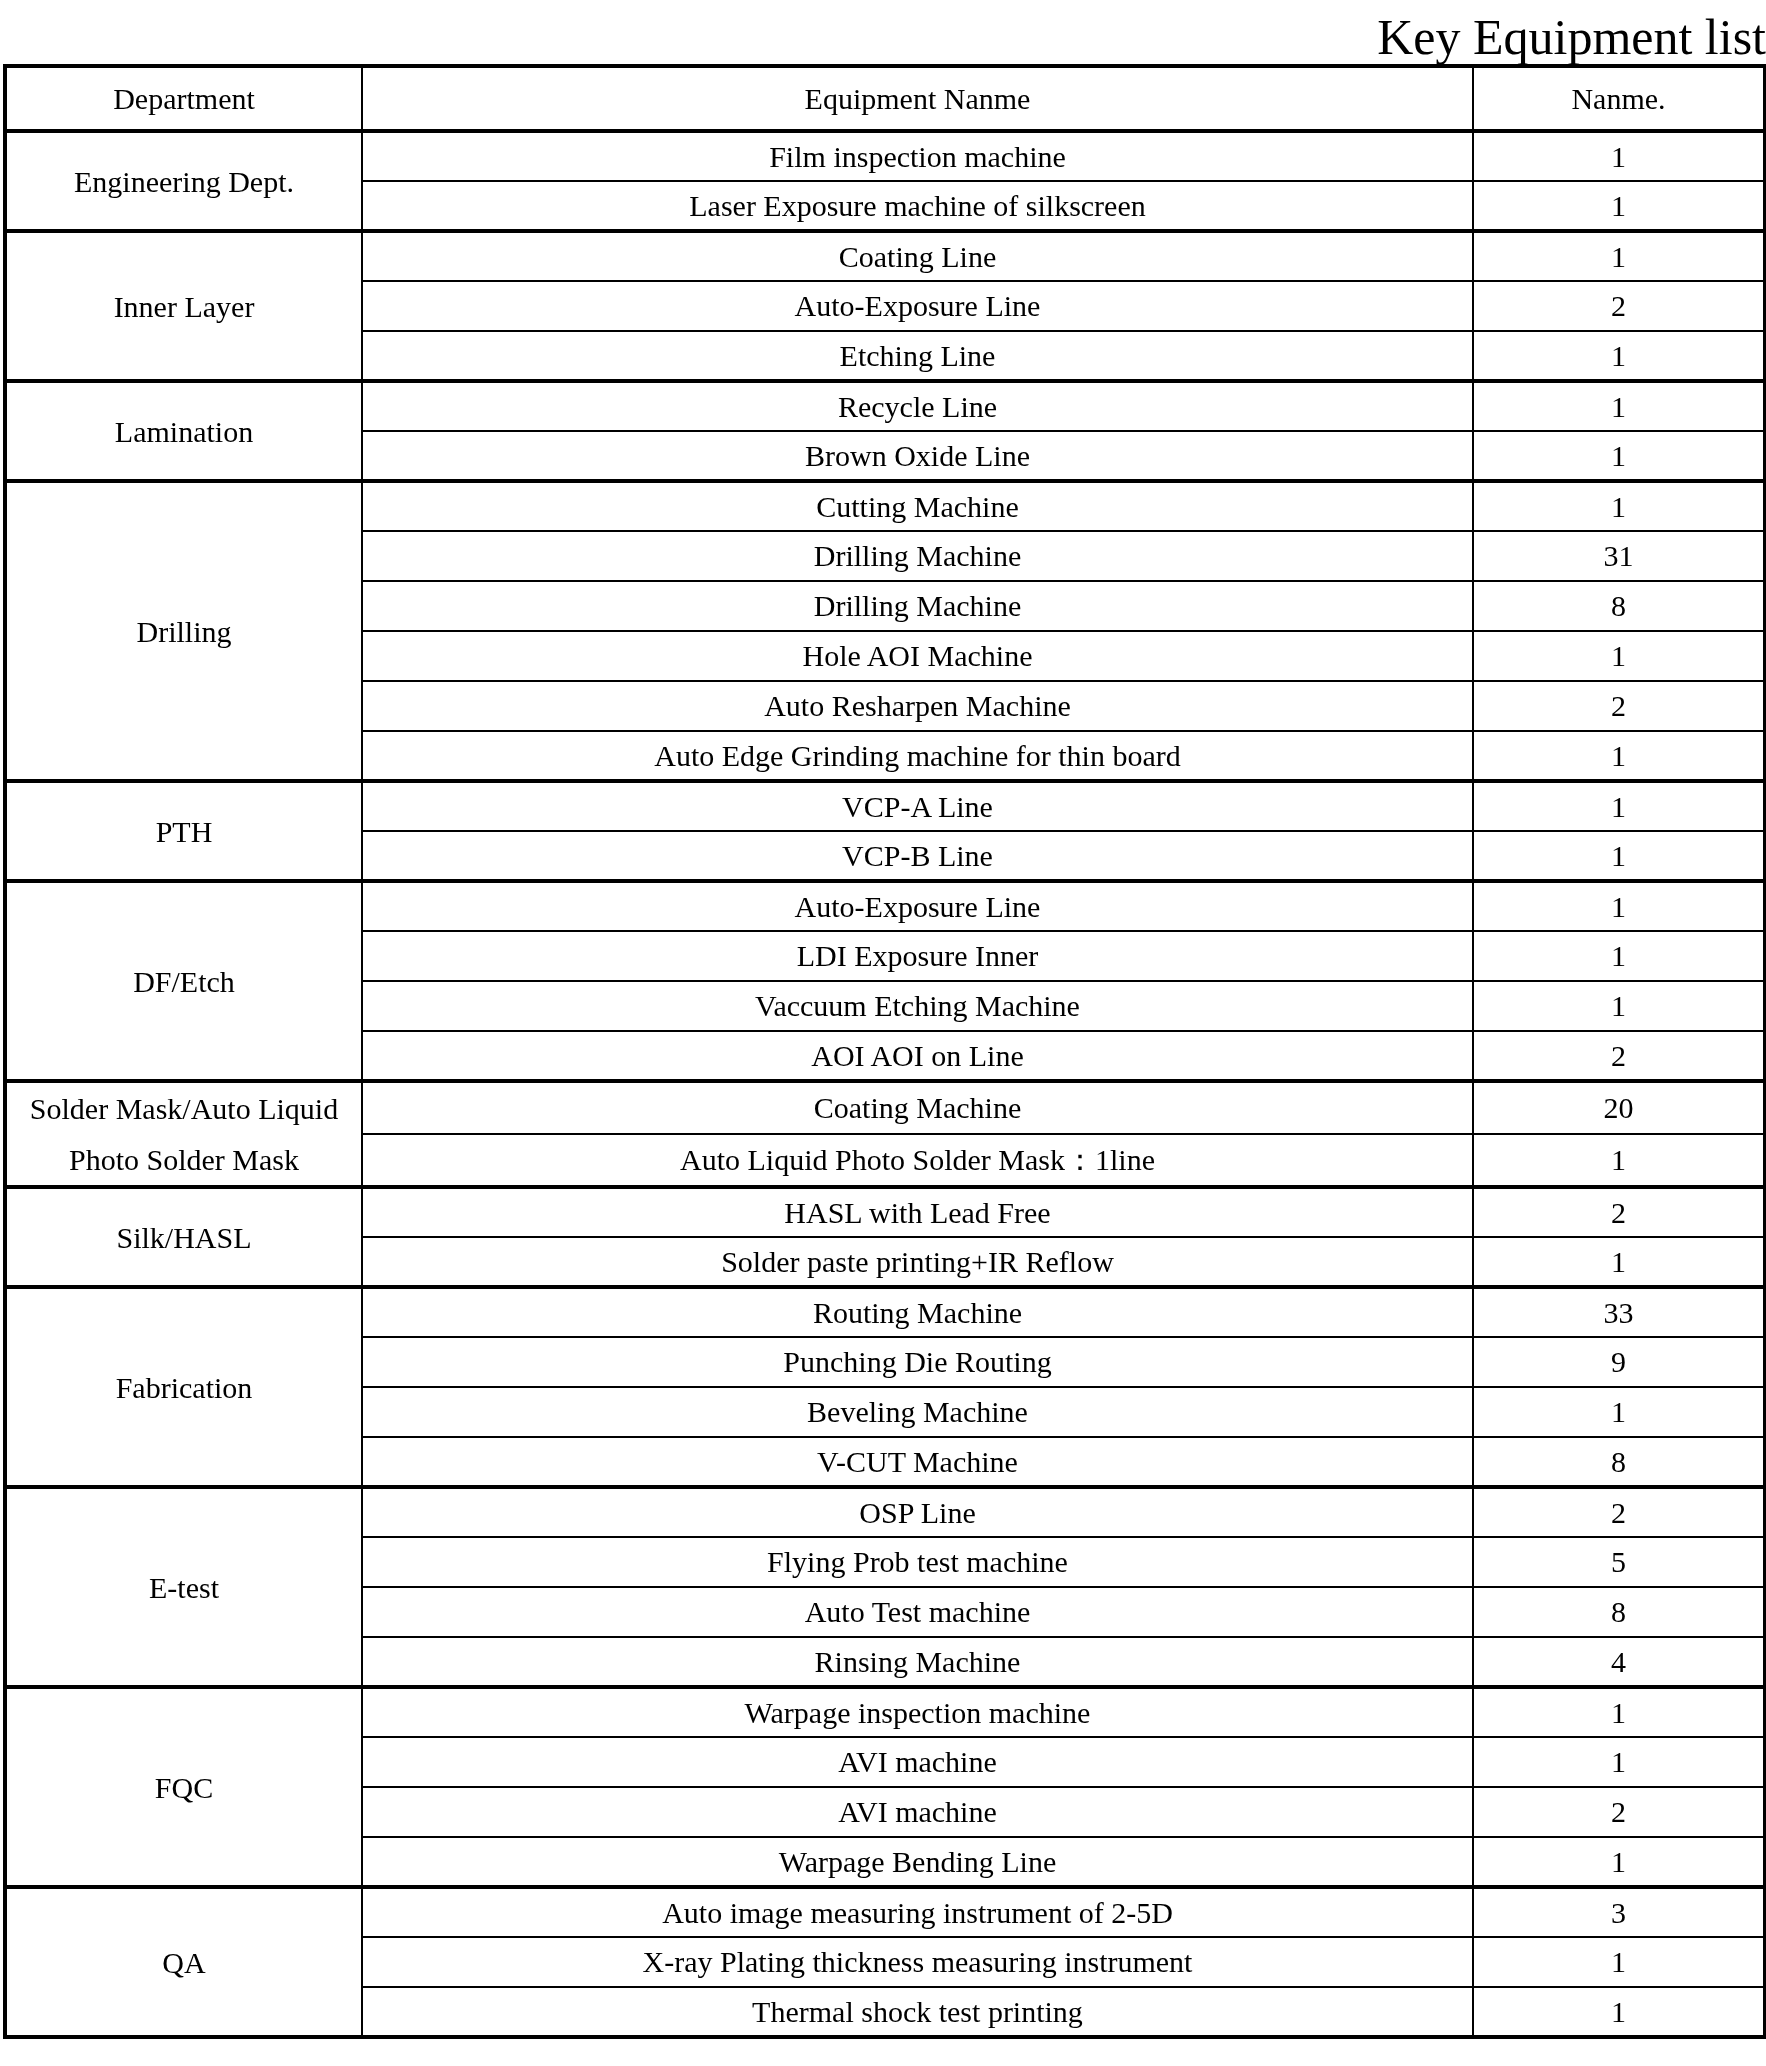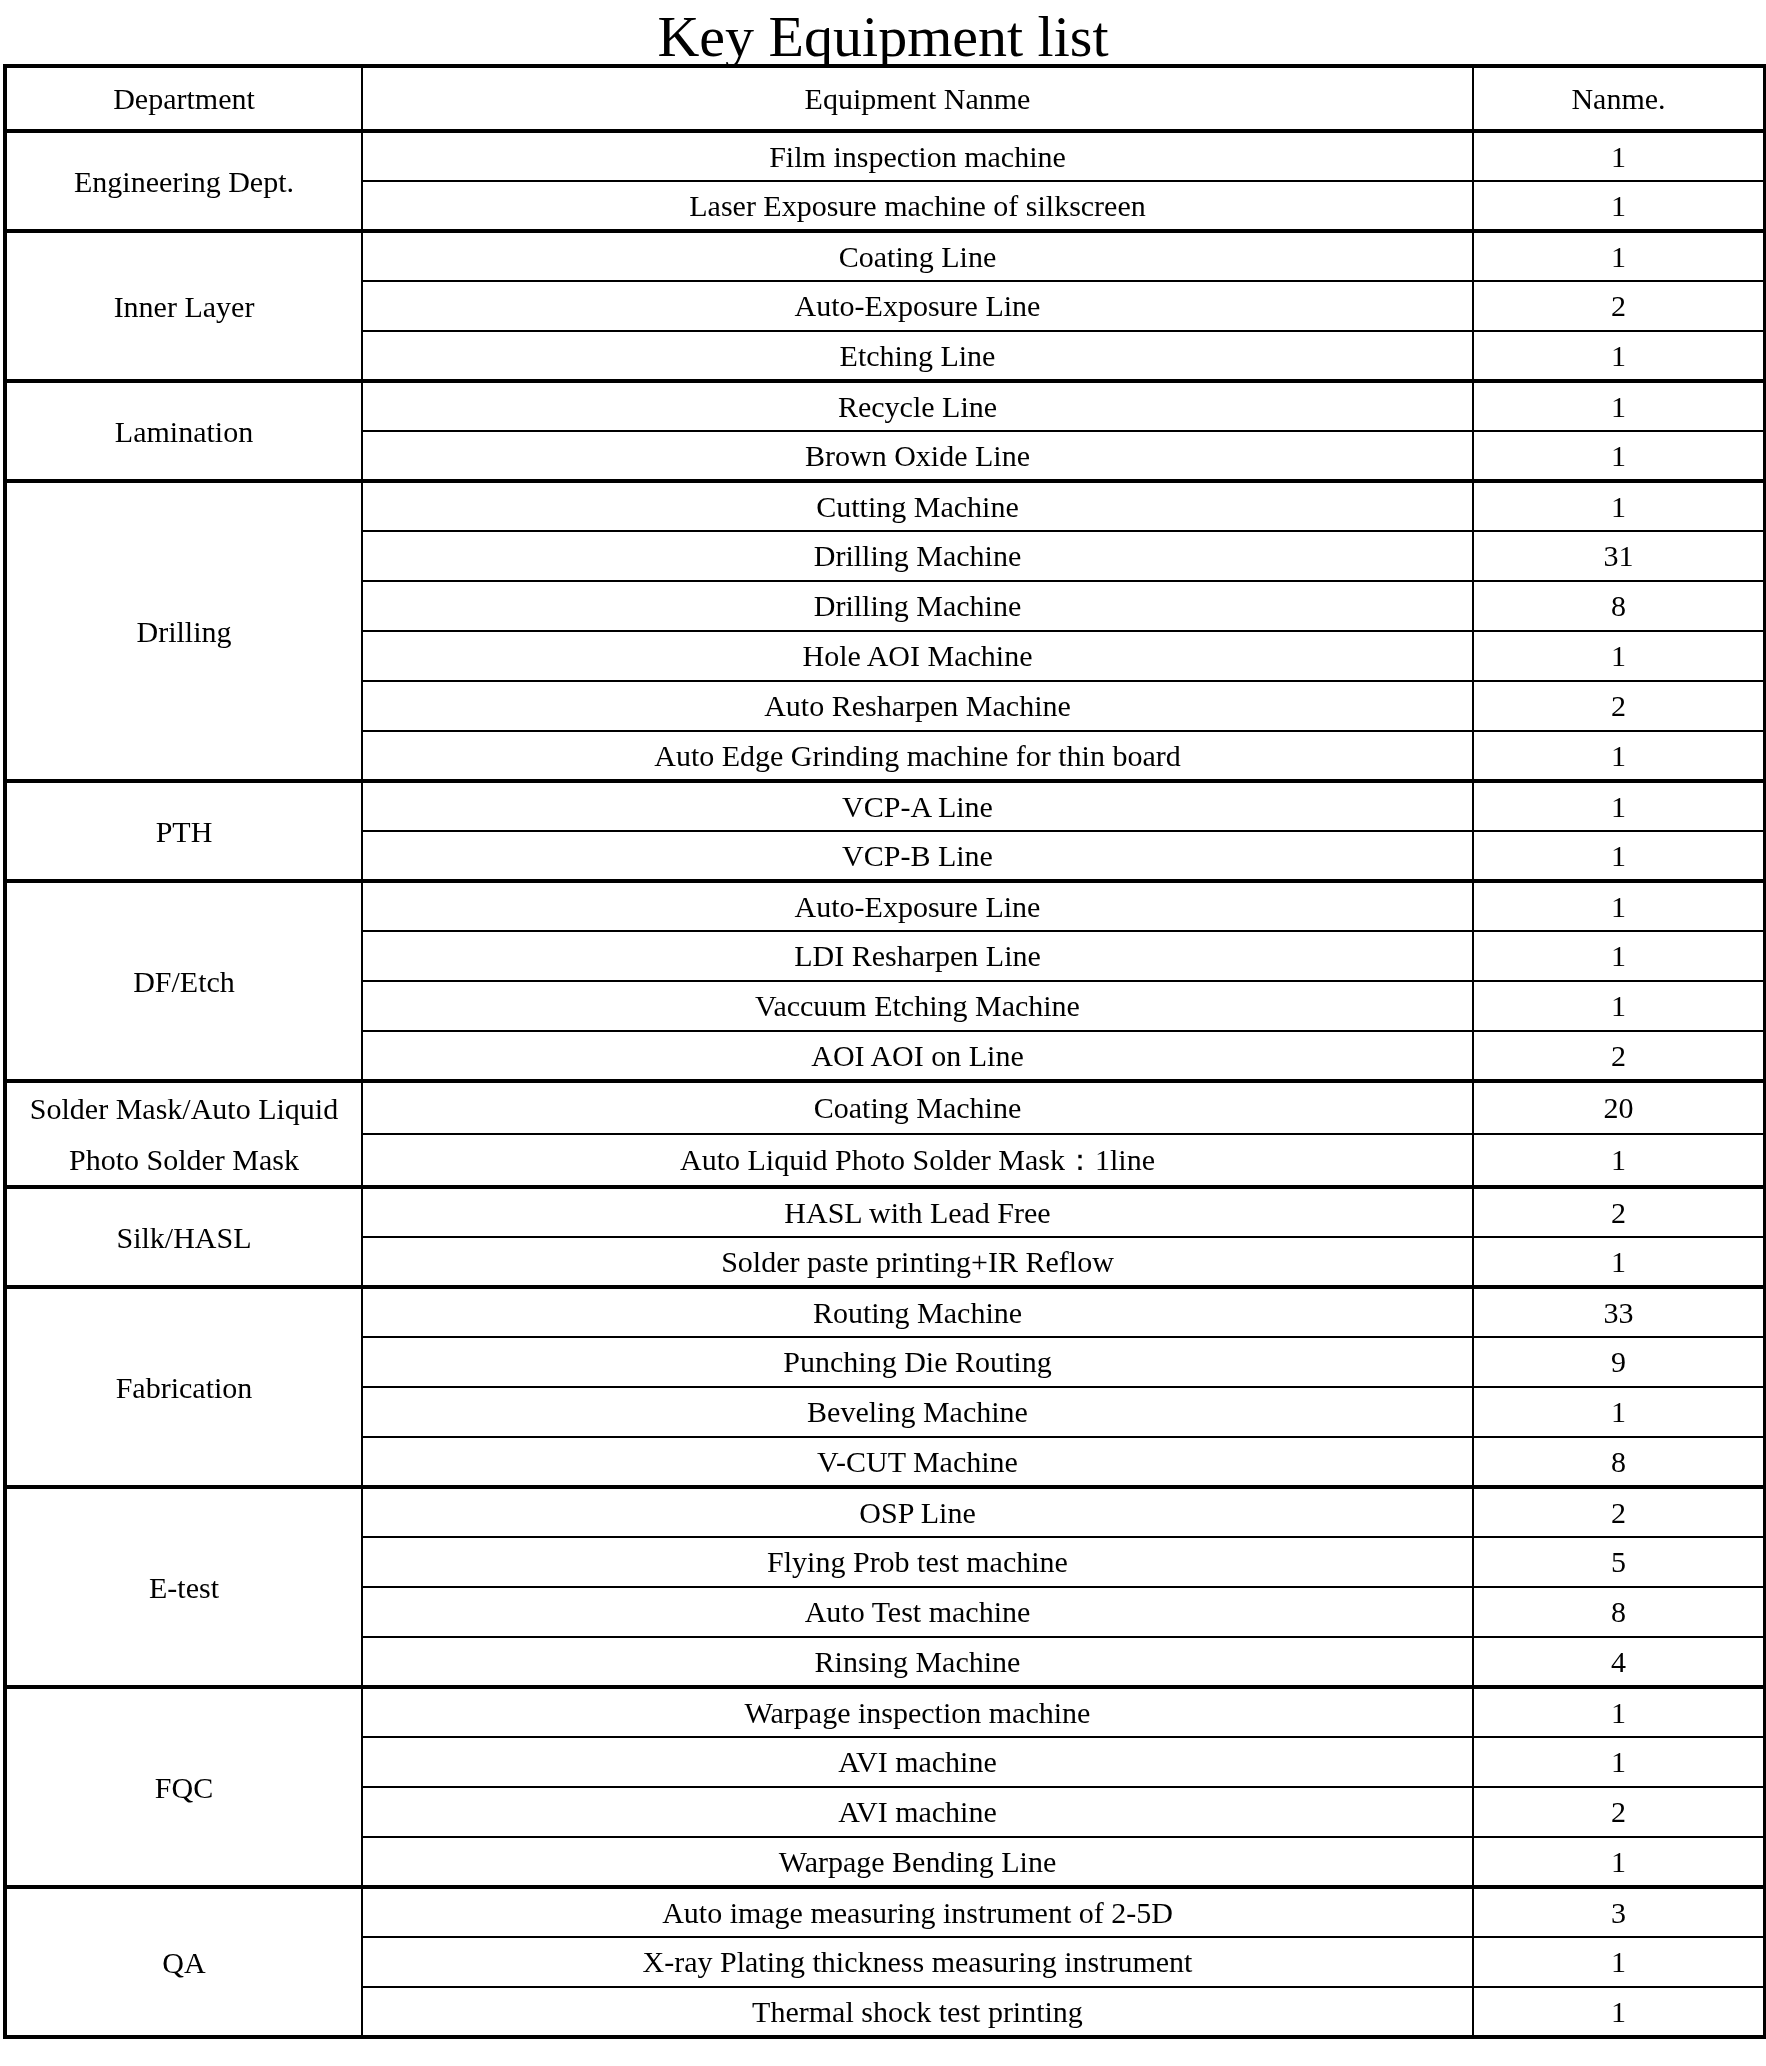--- a/index.html
+++ b/index.html
@@ -14,22 +14,22 @@
     background: #ffffff;
     color: #000000;
     font-family: "Liberation Serif", "DejaVu Serif", serif;
   }
   .title {
     position: absolute;
     top: 0;
     left: 0;
     width: 100%;
     margin: 0;
-    text-align: center;
-    font-size: 58px;
+    text-align: right;
+    font-size: 50px;
     font-weight: 400;
     line-height: 74px;
     white-space: nowrap;
   }
   table.equip {
     position: absolute;
     top: 64px;
     left: 3px;
     width: 1760px;
     border-collapse: collapse;
@@ -144,21 +144,21 @@
         <td>VCP-B Line</td>
         <td>1</td>
       </tr>
 
       <tr class="group-start">
         <td class="dept" rowspan="4">DF/Etch</td>
         <td>Auto-Exposure Line</td>
         <td>1</td>
       </tr>
       <tr>
-        <td>LDI Resharpen Line</td>
+        <td>LDI Exposure Inner</td>
         <td>1</td>
       </tr>
       <tr>
         <td>Vaccuum Etching Machine</td>
         <td>1</td>
       </tr>
       <tr>
         <td>AOI AOI on Line</td>
         <td>2</td>
       </tr>

